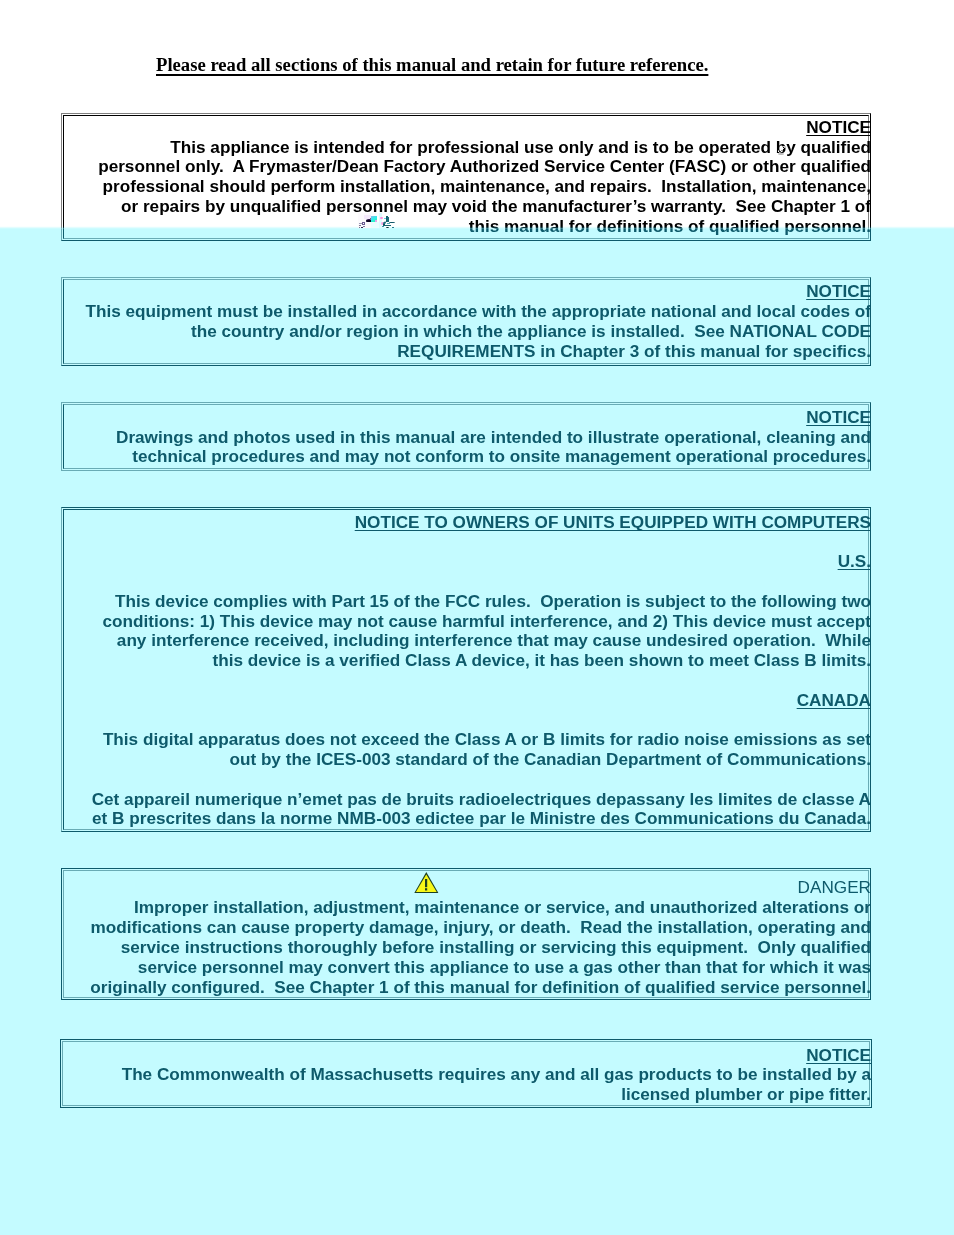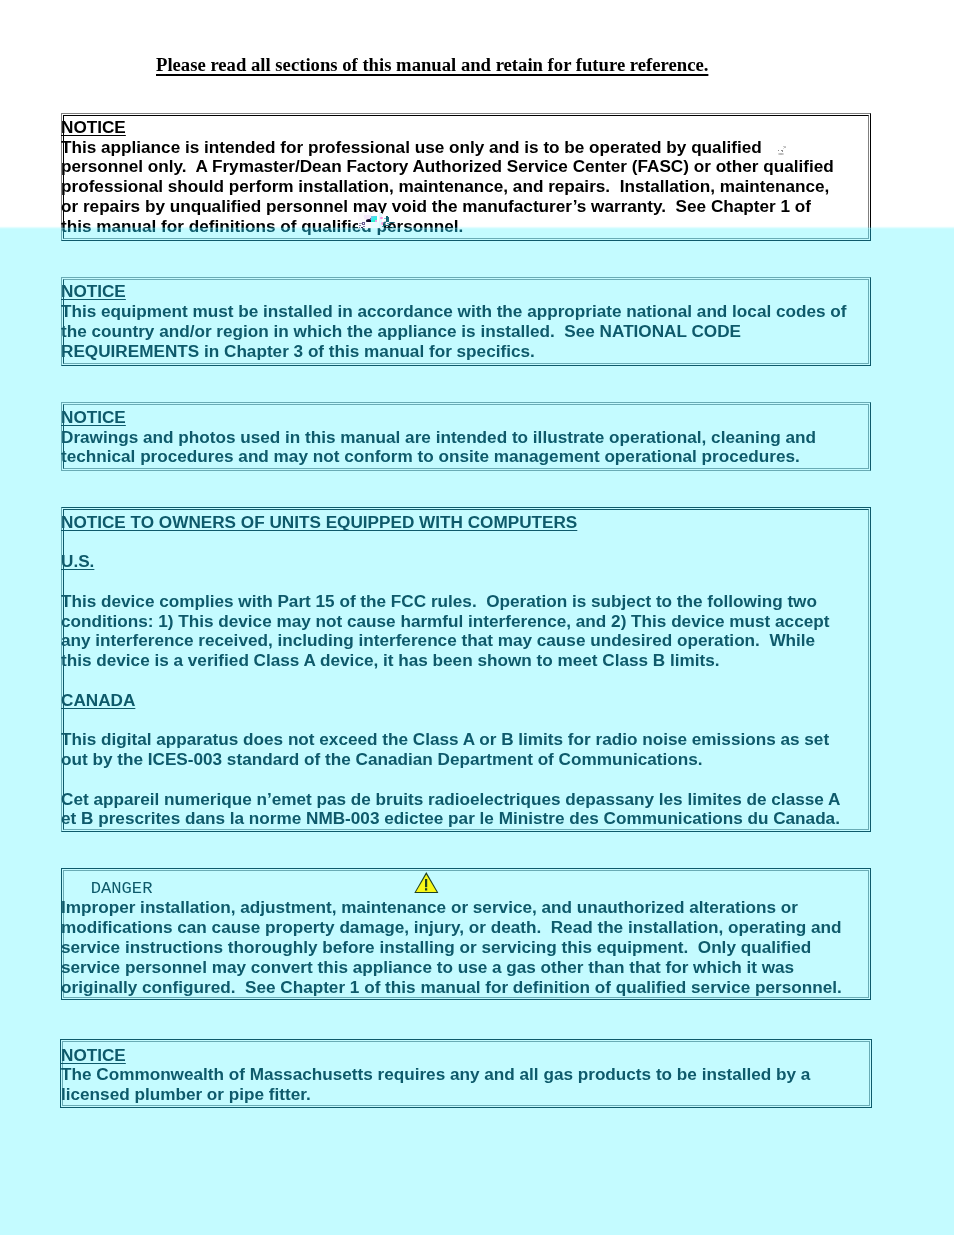--- a/index.html
+++ b/index.html
@@ -41,25 +41,25 @@
        margin:1px;}
   
   .box.t-grey > .in{border-top-color:var(--rule);}           
   .box.t-dark{border-top-color:var(--ink);}                  
   .box.t-dark > .in{border-top-color:var(--ink);}
   .box.t-outdark{border-top-color:var(--ink);border-left-color:var(--ink);}
   .box.t-outdark > .in{border-top-color:var(--rule);border-left-color:var(--rule);}
   .box.b-grey{border-bottom-color:var(--rule);}
 
   
-  .body{position:absolute;left:61px;width:810px;text-align:left;
+  .body{position:absolute;left:61px;width:810px;text-align:right;
         font-size:17.17px;font-weight:bold;color:var(--ink);}
   .body > div{white-space:pre;height:19.85px;line-height:19.85px;}
   .body.tight > div{height:19.78px;line-height:19.78px;}
-  .reg{font-weight:normal;font-family:Liberation Mono, monospace;}
+  .reg{font-weight:normal;}
 
   
   .glitch{position:absolute;left:0;top:0;width:954px;height:1235px;pointer-events:none;z-index:60;transform:translateZ(0);}
   .glitch span{position:absolute;display:block;}
   .tri{position:absolute;left:352.7px;top:-6.7px;width:25px;height:22px;}
   .danger-row{position:relative;}
   .danger-row .reg{padding-left:29.7px;}
 </style>
 </head>
 <body>

